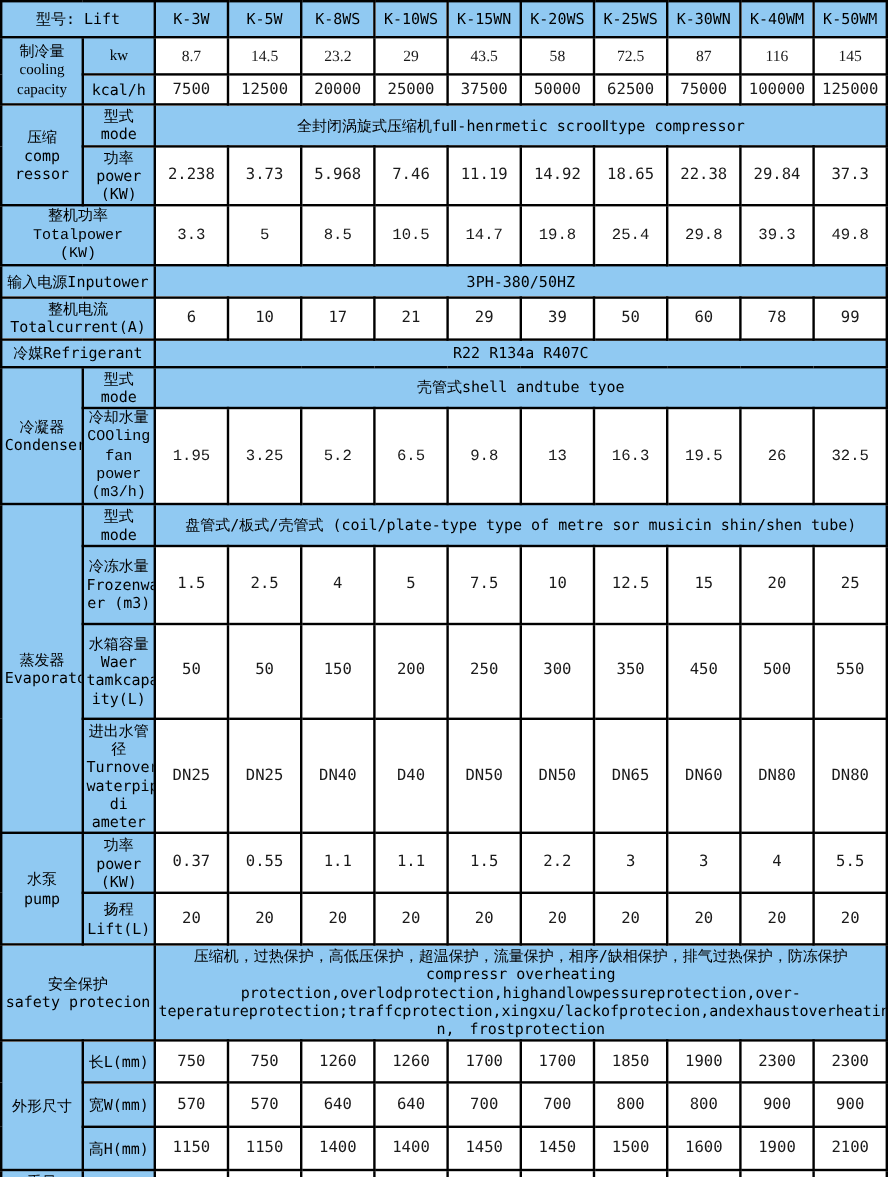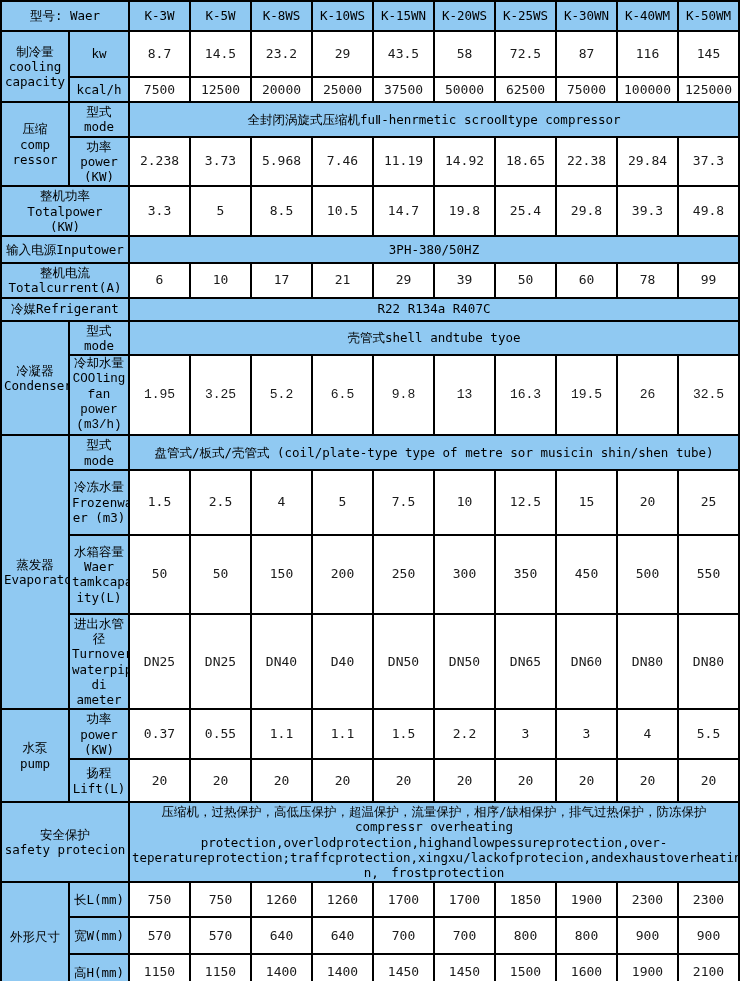--- a/index.html
+++ b/index.html
@@ -49,33 +49,33 @@
       <col>
       <col>
       <col>
       <col>
       <col>
       <col>
       <col>
   </colgroup>
   <tbody>
       <tr style="height: 30px;">
-        <td class="lbl fs13" colspan="2">型号: Waer</td>
+        <td class="lbl fs13" colspan="2">型号: Lift</td>
         <td class="lbl">K-3W</td>
         <td class="lbl">K-5W</td>
         <td class="lbl">K-8WS</td>
         <td class="lbl">K-10WS</td>
         <td class="lbl">K-15WN</td>
         <td class="lbl">K-20WS</td>
         <td class="lbl">K-25WS</td>
         <td class="lbl">K-30WN</td>
         <td class="lbl">K-40WM</td>
         <td class="lbl">K-50WM</td>
       </tr>
-      <tr style="height: 46px;">
+      <tr style="height: 31px; font-family: Liberation Serif, serif;">
         <td class="lbl fs12" rowspan="2">制冷量
 cooling
 capacity</td>
         <td class="lbl fs12">kw</td>
         <td class="val">8.7</td>
         <td class="val">14.5</td>
         <td class="val">23.2</td>
         <td class="val">29</td>
         <td class="val">43.5</td>
         <td class="val">58</td>
@@ -112,21 +112,21 @@
         <td class="val">3.73</td>
         <td class="val">5.968</td>
         <td class="val">7.46</td>
         <td class="val">11.19</td>
         <td class="val">14.92</td>
         <td class="val">18.65</td>
         <td class="val">22.38</td>
         <td class="val">29.84</td>
         <td class="val">37.3</td>
       </tr>
-      <tr style="height: 42px;">
+      <tr style="height: 42px; font-family: Liberation Mono, monospace;">
         <td class="lbl fs12" colspan="2">整机功率
 Totalpower
 (KW)</td>
         <td class="val">3.3</td>
         <td class="val">5</td>
         <td class="val">8.5</td>
         <td class="val">10.5</td>
         <td class="val">14.7</td>
         <td class="val">19.8</td>
         <td class="val">25.4</td>

